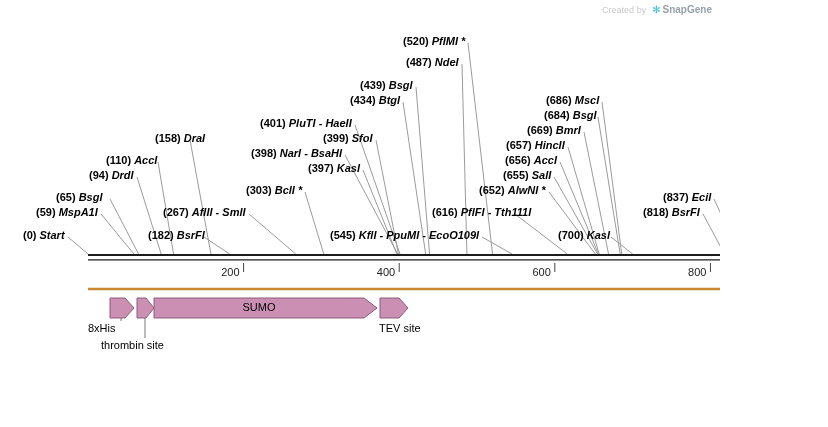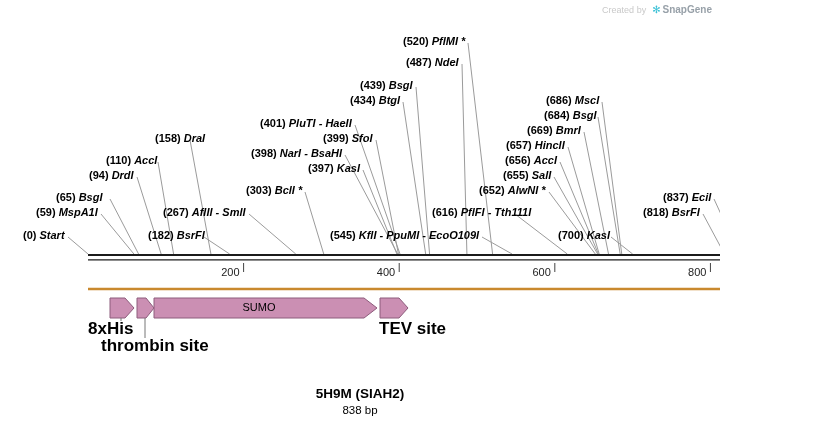--- a/index.html
+++ b/index.html
@@ -8,21 +8,21 @@
     font-family:"Liberation Sans",sans-serif;overflow:hidden;color:#000;
   }
   #map-svg{position:absolute;left:0;top:0;}
   .site-label{
     position:absolute;font-size:11px;line-height:13px;white-space:nowrap;color:#000;
   }
   .site-label .pos{font-weight:bold;}
   .site-label .enz{font-weight:bold;font-style:italic;}
   .site-label.terminus .enz{font-style:italic;}
   .site-label .pos-after{margin-left:16px;font-weight:normal;font-style:normal;}
-  .feat-label{position:absolute;font-size:17px;line-height:13px;white-space:nowrap;color:#000;font-weight:bold;}
+  .feat-label{position:absolute;font-size:11px;line-height:13px;white-space:nowrap;color:#000;}
   .feat-inside{position:absolute;font-size:11px;line-height:13px;transform:translateX(-50%);color:#000;}
   .title-block{position:absolute;left:0;right:0;top:386px;text-align:center;}
   .title-block .title{font-size:13.5px;font-weight:bold;}
   .title-block .subtitle{font-size:11.5px;margin-top:3px;}
   .watermark{position:absolute;top:4px;right:8px;font-size:9px;color:#c9c9c9;}
   .watermark .logo-glyph{font-size:10px;margin:0 2px 0 6px;}
   .watermark .brand{color:#98a1a9;font-size:10px;font-weight:bold;}
 </style>
 </head>
 <body>
@@ -116,18 +116,14 @@
       <div class="site-label" style="left: 558px; top: 229px;"><span class="pos">(700)&nbsp;</span><span class="enz">KasI</span></div>
       <div class="site-label terminus" style="left: 744px; top: 229px;"><span class="enz">End</span><span class="pos pos-after">(838)</span></div>
     </div>
   <div id="feature-labels">
       <div class="feat-label" style="left: 88px; top: 322px;">8xHis</div>
       <div class="feat-label" style="left: 101px; top: 339px;">thrombin site</div>
       <div class="feat-inside" style="left: 259px; top: 301px;">SUMO</div>
       <div class="feat-label" style="left: 379px; top: 322px;">TEV site</div>
     </div>
 
-  <div class="title-block">
-    <div class="title">5H9M (SIAH2)</div>
-    <div class="subtitle">838 bp</div>
-  </div>
 
 </div>
 
 </body></html>

